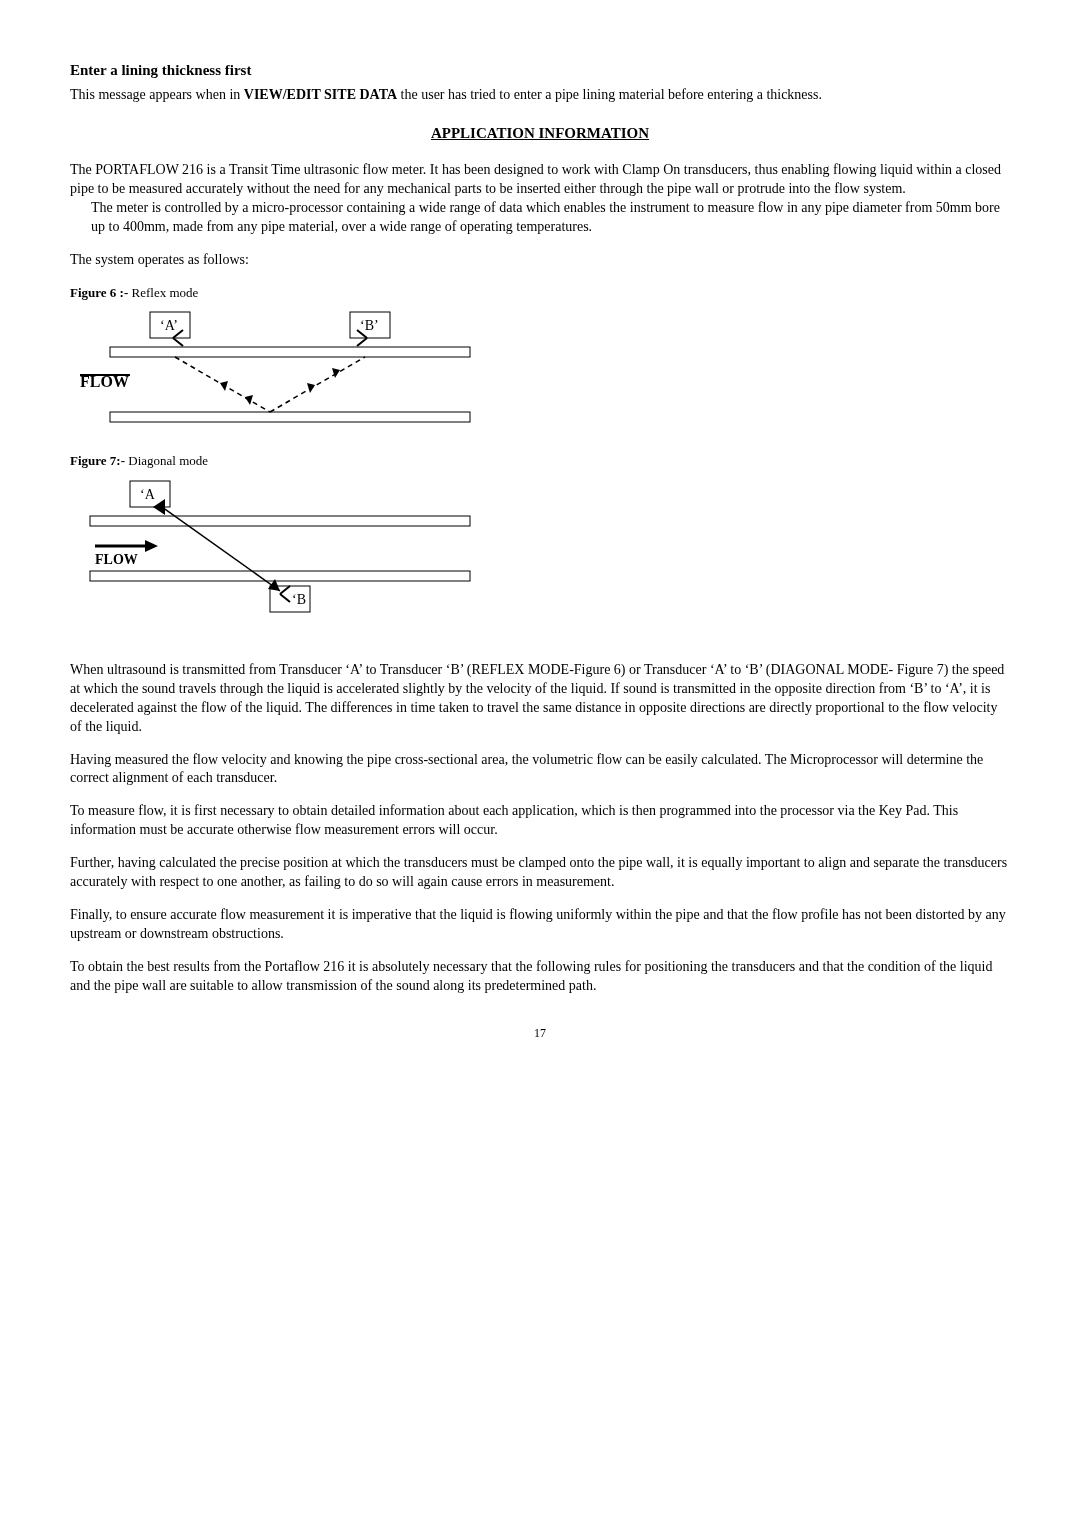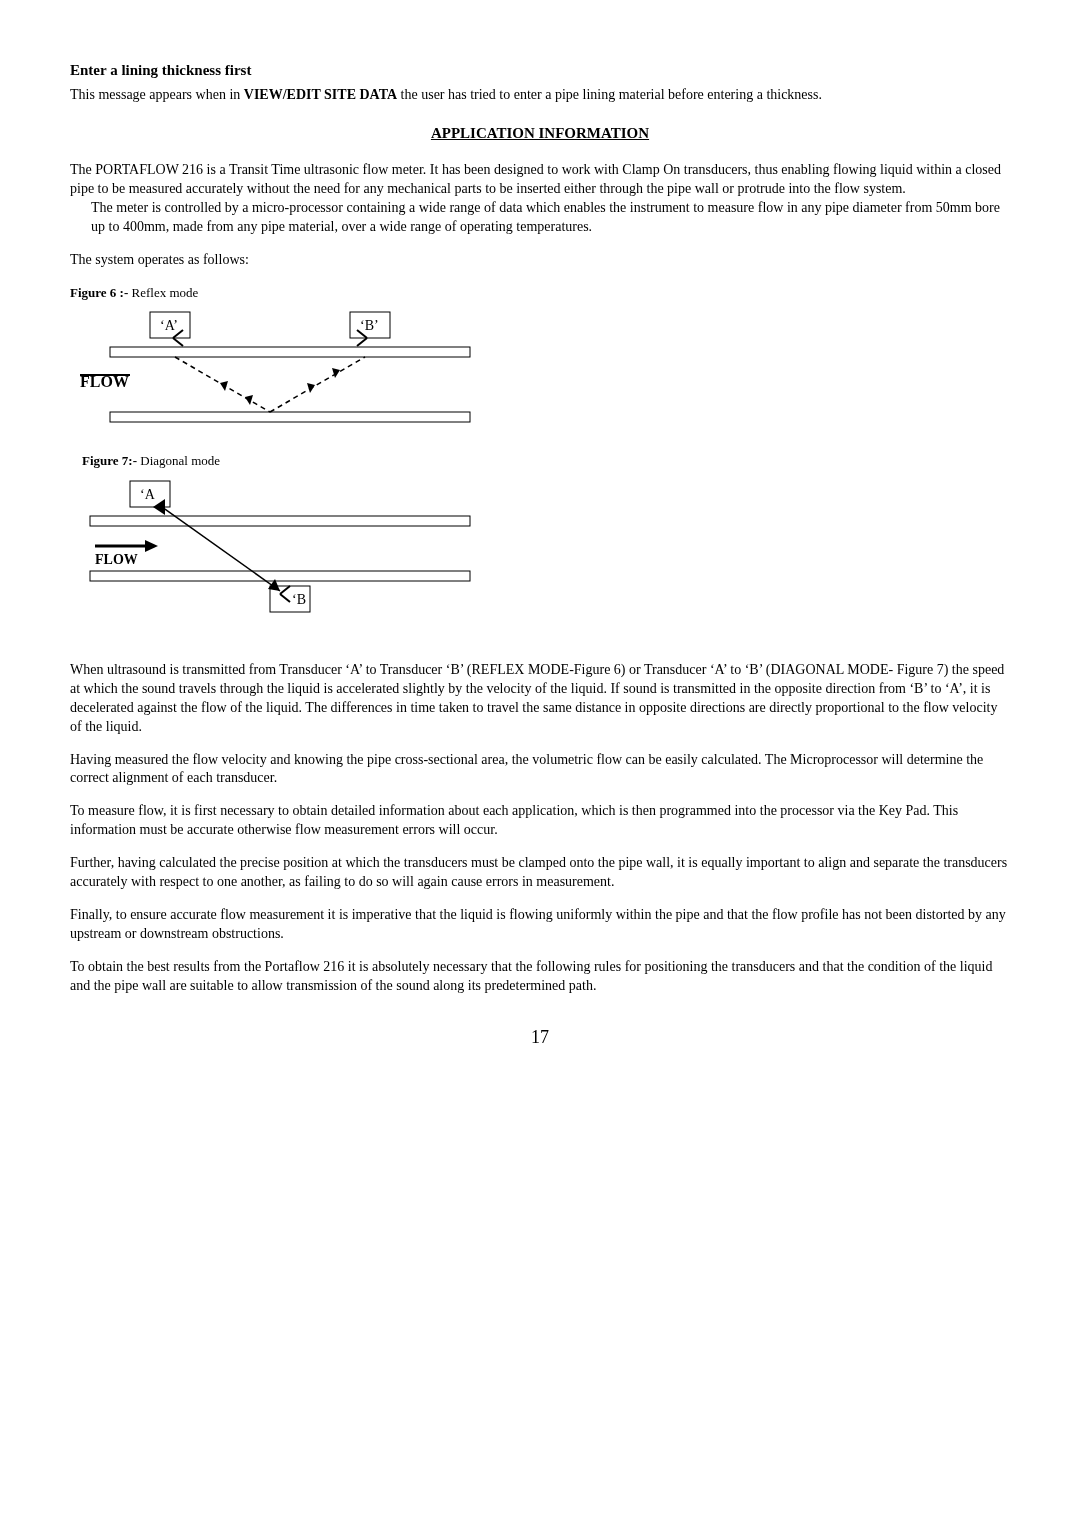--- a/index.html
+++ b/index.html
@@ -26,21 +26,21 @@
     text-align: center;
     margin: 18px 0 18px 0;
     font-family: Liberation Serif, serif;
   }
   p { margin: 0 0 14px 0; }
   .fig-caption { font-size: 13px; margin: 14px 0 6px 0; }
   .fig-caption .bold { font-weight: bold; }
   .figure-box svg { display: block; }
   .page-num {
     text-align: center;
-    font-size: 18px;
+    font-size: 12px;
     margin-top: 30px;
   }
 </style>
 </head>
 <body>
 
 <div class="heading1">Enter a lining thickness first</div>
 <p>
   <span>This message appears when in </span><span class="bold">VIEW/EDIT SITE DATA</span><span> the user has tried to enter a pipe lining material before entering a thickness.</span>
 </p>
@@ -78,21 +78,21 @@
   <line x1="105" y1="50" x2="200" y2="105" stroke="#000" stroke-width="1.5" stroke-dasharray="5,4"></line>
   <line x1="200" y1="105" x2="295" y2="50" stroke="#000" stroke-width="1.5" stroke-dasharray="5,4"></line>
 
   <polygon points="150,76 158,74 155,84" fill="#000"></polygon>
   <polygon points="175,90 183,88 180,98" fill="#000"></polygon>
   <polygon points="245,78 237,76 240,86" fill="#000"></polygon>
   <polygon points="270,63 262,61 265,71" fill="#000"></polygon>
 </svg>
 </div>
 
-<div class="fig-caption" style="margin-top:20px;margin-left:12px;">
+<div class="fig-caption" style="margin-top:20px;">
   <span class="bold">Figure 7:-</span><span> Diagonal mode</span>
 </div>
 
 <div class="figure-box">
 <svg width="420" height="145" viewBox="0 0 420 145">
 
   <rect x="60" y="5" width="40" height="26" fill="none" stroke="#000" stroke-width="1"></rect>
   <text x="70" y="23" font-family="Times New Roman" font-size="14">‘A</text>
   <polygon points="83,31 95,23 95,39" fill="#000"></polygon>
 

